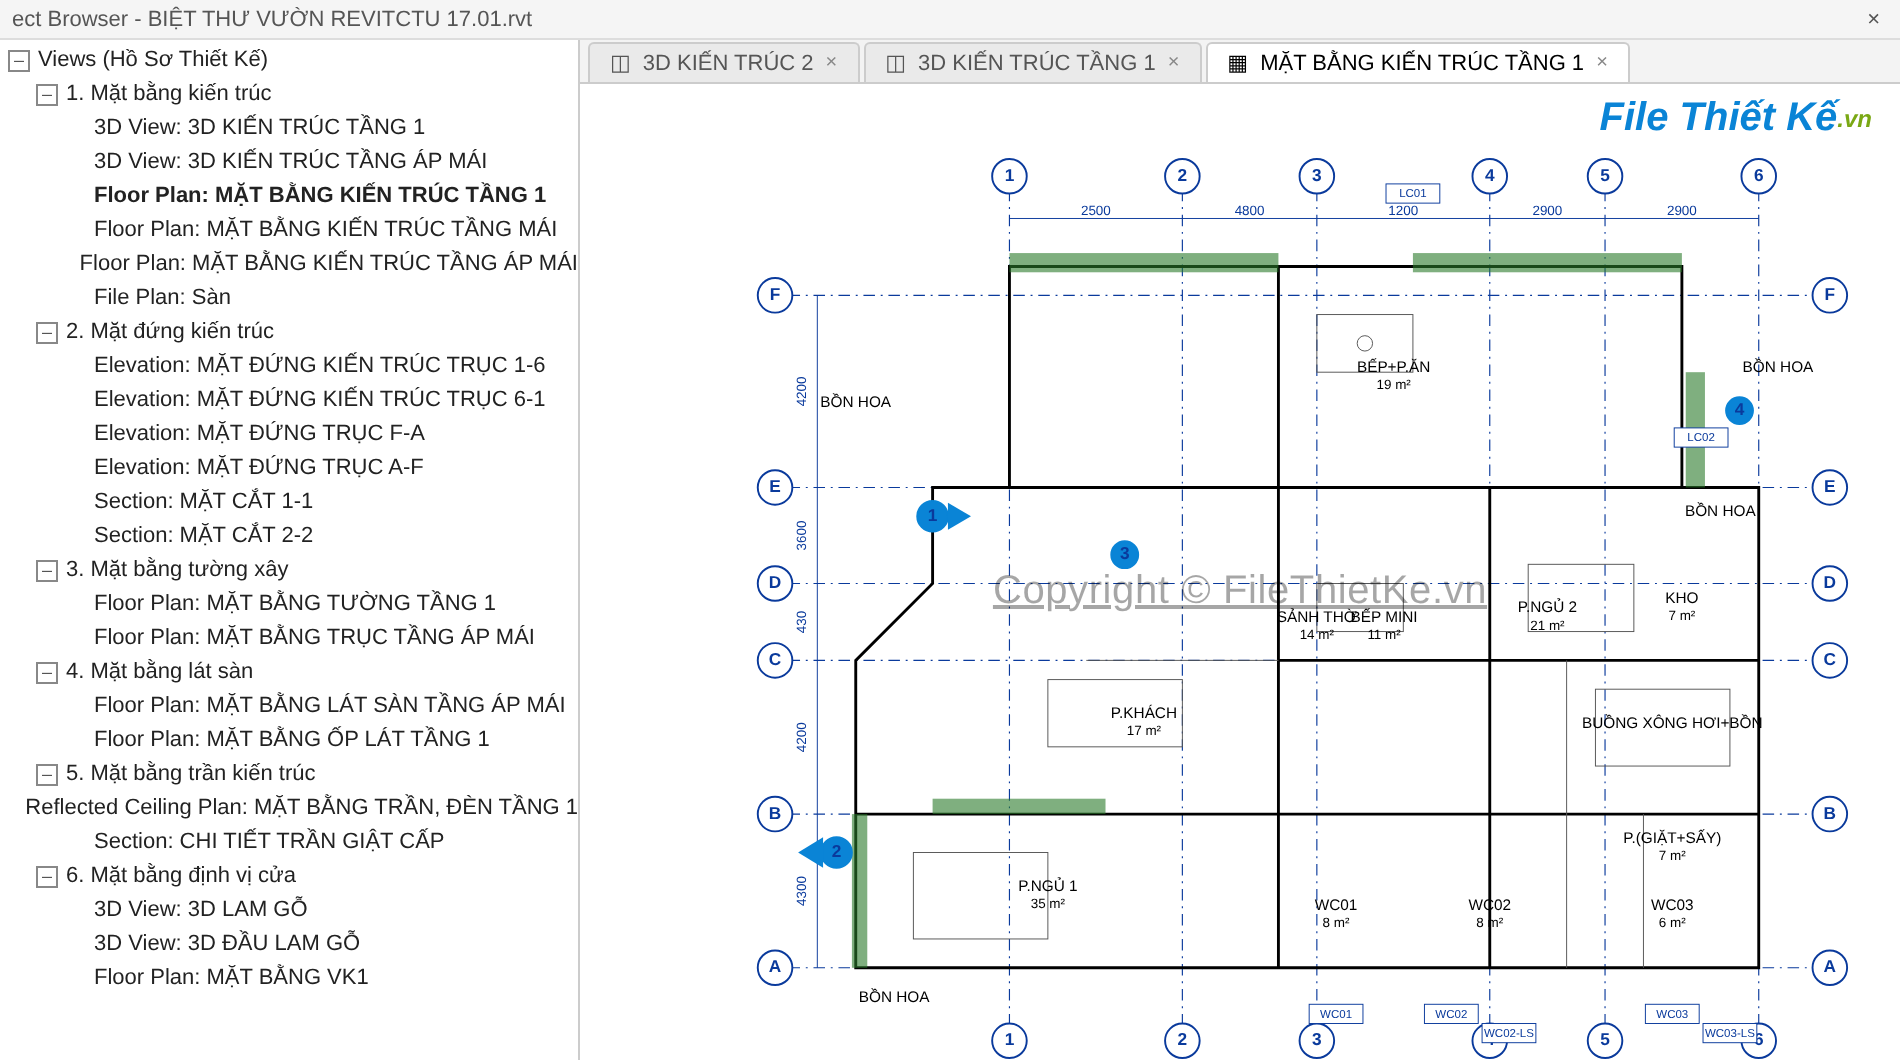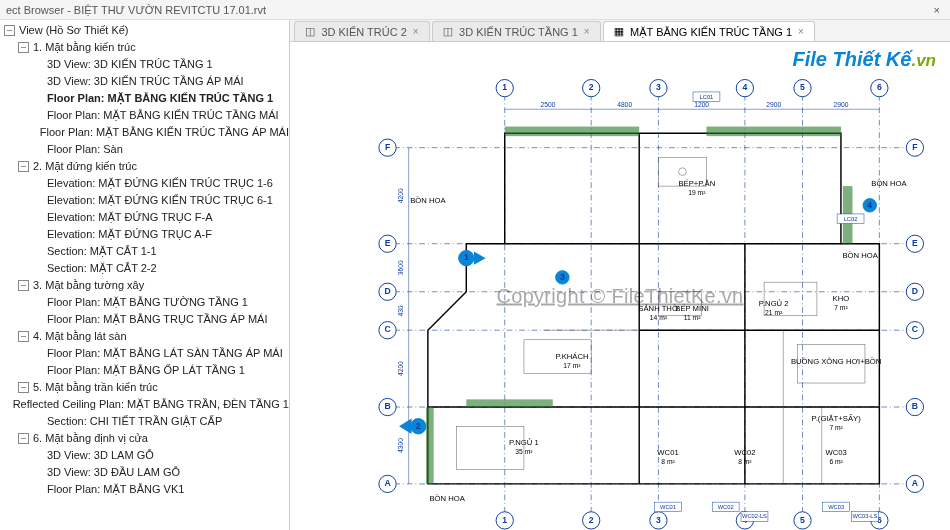--- a/index.html
+++ b/index.html
@@ -14,21 +14,21 @@
 .toggle { width: 11px; height: 11px; border: 1px solid #888; display: inline-flex; align-items: center; justify-content: center; font-size: 9px; line-height: 1; margin-right: 4px; color: #555; background: #fff; flex-shrink: 0; }
 .spacer { display: inline-block; }
 .label { color: #222; }
 .viewport { flex: 1; position: relative; background: #fff; }
 .tabs { height: 22px; background: #f3f3f3; border-bottom: 1px solid #ccc; display: flex; align-items: flex-end; padding-left: 4px; gap: 2px; }
 .tab { padding: 3px 10px; font-size: 11px; border: 1px solid #ccc; border-bottom: none; background: #eaeaea; border-radius: 3px 3px 0 0; cursor: pointer; display: flex; align-items: center; gap: 6px; color: #555; }
 .tab.active { background: #fff; color: #000; }
 .tab .x { font-size: 10px; color: #888; }
 .canvas { position: absolute; top: 22px; left: 0; right: 0; bottom: 0; overflow: hidden; }
 .watermark-logo { position: absolute; top: 6px; right: 14px; font-size: 20px; font-weight: 700; color: #0a84d6; font-style: italic; }
-.watermark-logo .suffix { color: #7aa814; font-size: 17px; vertical-align: middle; }
+.watermark-logo .suffix { color: #7aa814; font-size: 12px; vertical-align: middle; }
 .watermark-center { position: absolute; top: 52%; left: 50%; transform: translate(-50%, -50%); font-size: 20px; color: rgba(0,0,0,0.35); font-weight: 500; letter-spacing: .3px; pointer-events: none; text-decoration: underline; }
 .plan-svg { width: 100%; height: 100%; }
 .grid-line { stroke: #0a3a9c; stroke-width: 0.6; stroke-dasharray: 6 3 1 3; }
 .grid-bubble { fill: #fff; stroke: #0a3a9c; stroke-width: 1; }
 .grid-txt { fill: #0a3a9c; font-size: 9px; text-anchor: middle; dominant-baseline: middle; font-weight: 600; }
 .wall { stroke: #000; stroke-width: 1.5; fill: none; }
 .thin { stroke: #555; stroke-width: 0.5; fill: none; }
 .room-txt { fill: #000; font-size: 8px; text-anchor: middle; }
 .room-area { fill: #000; font-size: 7px; text-anchor: middle; }
 .dim-line { stroke: #0a3a9c; stroke-width: 0.5; }
@@ -46,21 +46,21 @@
   <span class="close">×</span>
 </div>
 
 <div class="main">
 
   <div class="browser">
     <div class="tree" id="tree">
         <div class="tree-row">
           <span class="spacer" style="width: 0px;"></span>
           <span class="toggle">–</span>
-          <span class="label">View (Hồ Sơ Thiết Kế)</span>
+          <span class="label">Views (Hồ Sơ Thiết Kế)</span>
         </div>
         <div class="tree-row">
           <span class="spacer" style="width: 14px;"></span>
           <span class="toggle">–</span>
           <span class="label">1. Mặt bằng kiến trúc</span>
         </div>
         <div class="tree-row">
           <span class="spacer" style="width: 28px;"></span>
           <span style="width: 15px; display: inline-block;"></span>
           <span class="label">3D View: 3D KIẾN TRÚC TẦNG 1</span>
@@ -81,21 +81,21 @@
           <span class="label">Floor Plan: MẶT BẰNG KIẾN TRÚC TẦNG MÁI</span>
         </div>
         <div class="tree-row">
           <span class="spacer" style="width: 28px;"></span>
           <span style="width: 15px; display: inline-block;"></span>
           <span class="label">Floor Plan: MẶT BẰNG KIẾN TRÚC TẦNG ÁP MÁI</span>
         </div>
         <div class="tree-row">
           <span class="spacer" style="width: 28px;"></span>
           <span style="width: 15px; display: inline-block;"></span>
-          <span class="label">Floor Plan: Sàn</span>
+          <span class="label">File Plan: Sàn</span>
         </div>
         <div class="tree-row">
           <span class="spacer" style="width: 14px;"></span>
           <span class="toggle">–</span>
           <span class="label">2. Mặt đứng kiến trúc</span>
         </div>
         <div class="tree-row">
           <span class="spacer" style="width: 28px;"></span>
           <span style="width: 15px; display: inline-block;"></span>
           <span class="label">Elevation: MẶT ĐỨNG KIẾN TRÚC TRỤC 1-6</span>

